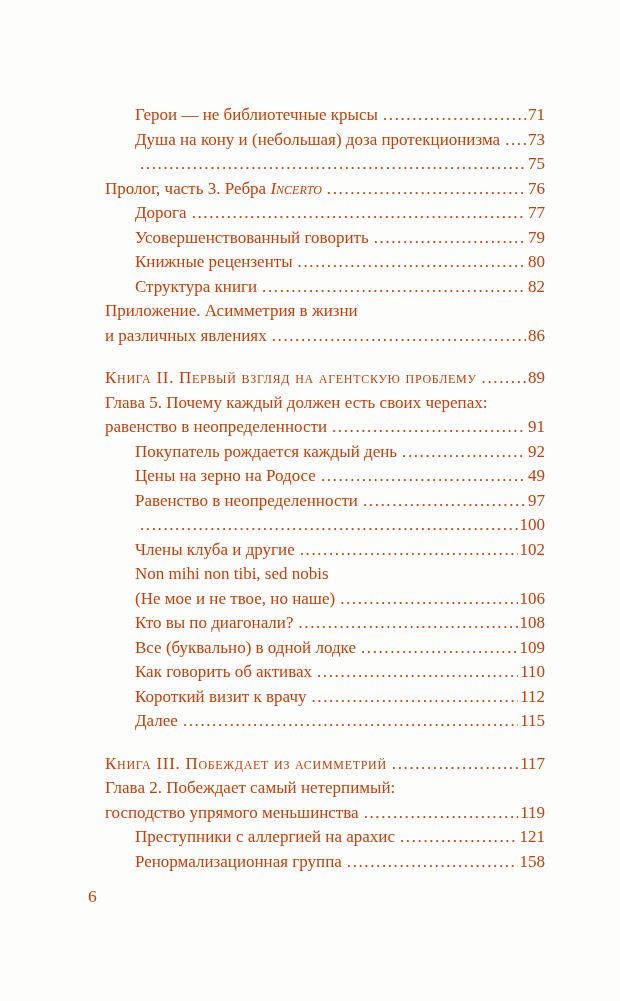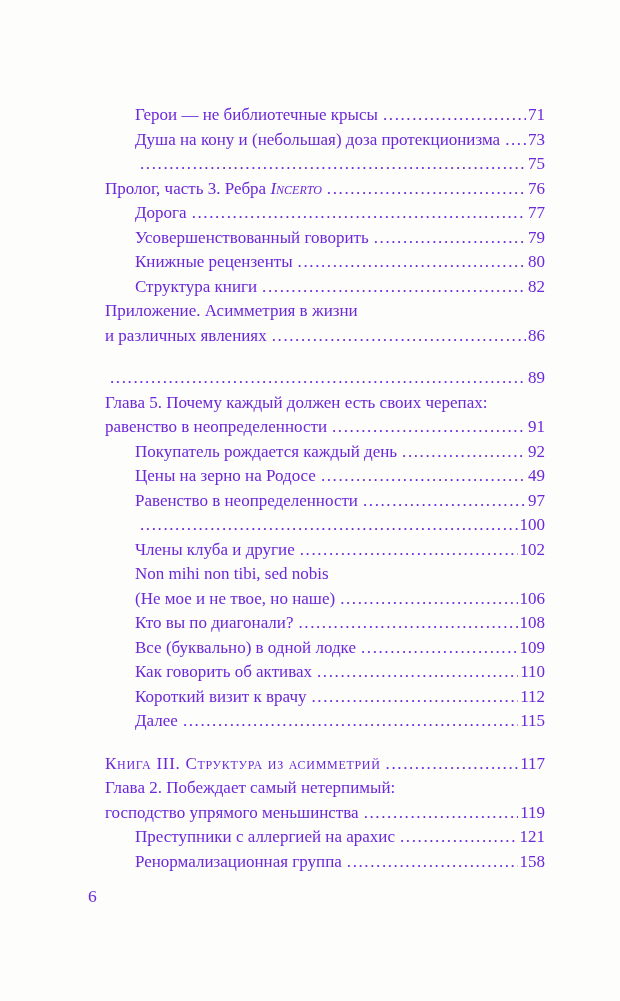--- a/index.html
+++ b/index.html
@@ -3,21 +3,21 @@
 <meta charset="utf-8">
 <style>
   html,body{margin:0;padding:0;}
   body{background:#ffffff;}
   .page{
     position:relative;
     width:620px;
     height:1001px;
     background:#fdfdfc;
     font-family:"Liberation Serif", serif;
-    color:#6d28d9;
+    color:#c2410c;
     overflow:hidden;
   }
   .toc{
     position:absolute;
     top:103px;
     left:105px;
     width:440px;
     font-size:17px;
     line-height:24.5px;
   }
@@ -102,20 +102,21 @@
       </div>
       <div class="toc-row">
         <span class="toc-title"><span class="it">Приложение.</span><span> Асимметрия в жизни</span></span>
       </div>
       <div class="toc-row">
         <span class="toc-title"><span>и различных явлениях</span></span>
         <span class="leader">......................................................................................................................................................</span>
         <span class="pagenum">86</span>
       </div>
       <div class="toc-row gap">
+        <span class="toc-title"><span class="sc">Книга II. Первый взгляд на агентскую проблему</span></span>
         <span class="leader">......................................................................................................................................................</span>
         <span class="pagenum">89</span>
       </div>
       <div class="toc-row">
         <span class="toc-title"><span class="it">Глава 5.</span><span> Почему каждый должен есть своих черепах:</span></span>
       </div>
       <div class="toc-row">
         <span class="toc-title"><span>равенство в неопределенности</span></span>
         <span class="leader">......................................................................................................................................................</span>
         <span class="pagenum">91</span>
@@ -171,21 +172,21 @@
         <span class="toc-title"><span>Короткий визит к врачу</span></span>
         <span class="leader">......................................................................................................................................................</span>
         <span class="pagenum">112</span>
       </div>
       <div class="toc-row indent">
         <span class="toc-title"><span>Далее</span></span>
         <span class="leader">......................................................................................................................................................</span>
         <span class="pagenum">115</span>
       </div>
       <div class="toc-row gap">
-        <span class="toc-title"><span class="sc">Книга III. Структура из асимметрий</span></span>
+        <span class="toc-title"><span class="sc">Книга III. Побеждает из асимметрий</span></span>
         <span class="leader">......................................................................................................................................................</span>
         <span class="pagenum">117</span>
       </div>
       <div class="toc-row">
         <span class="toc-title"><span class="it">Глава 2.</span><span> Побеждает самый нетерпимый:</span></span>
       </div>
       <div class="toc-row">
         <span class="toc-title"><span>господство упрямого меньшинства</span></span>
         <span class="leader">......................................................................................................................................................</span>
         <span class="pagenum">119</span>

